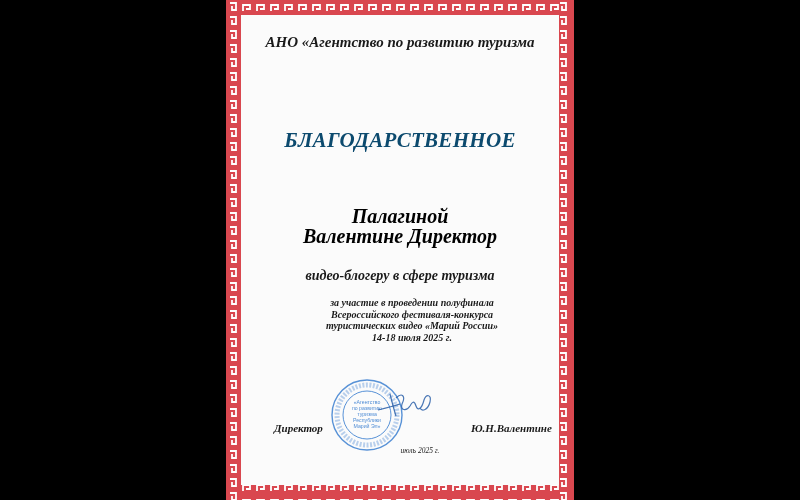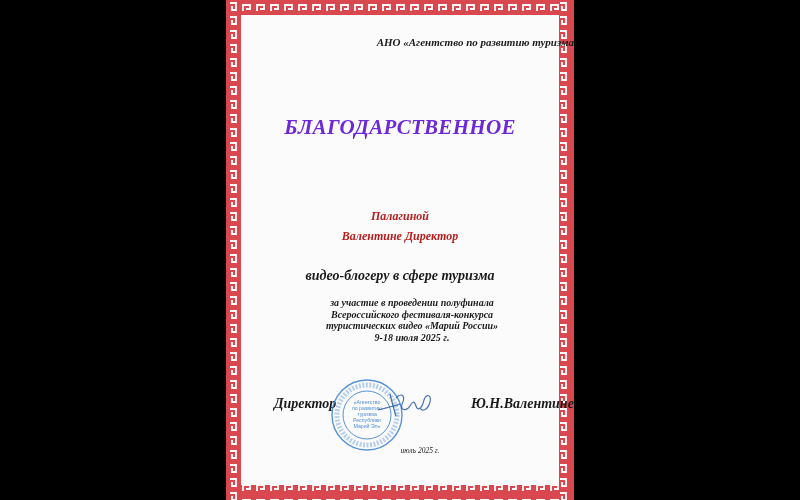--- a/index.html
+++ b/index.html
@@ -13,42 +13,42 @@
     }
     .border {
       position: absolute; left: 0; top: 0; width: 348px; height: 500px;
     }
     .content {
       position: absolute; left: 0; top: 0; width: 348px; height: 500px;
       text-align: center; color: #1a1a1a;
     }
     .org {
       position: absolute; top: 35px; left: 0; width: 100%;
-      font-size: 11px; font-style: italic; font-weight: bold; line-height: 14px; text-align: right;
+      font-size: 15px; font-style: italic; font-weight: bold; line-height: 14px;
     }
     .title {
-      position: absolute; top: 115px; left: 0; width: 100%;
-      font-size: 21px; font-style: italic; font-weight: bold; color: #6d28d9;
+      position: absolute; top: 128px; left: 0; width: 100%;
+      font-size: 21px; font-style: italic; font-weight: bold; color: #0c4a6e;
       line-height: 25px; letter-spacing: 0.3px;
     }
     .recipient {
       position: absolute; top: 206px; left: 0; width: 100%;
-      font-size: 12px; font-style: italic; font-weight: bold; color: #b91c1c;
+      font-size: 20px; font-style: italic; font-weight: bold; color: #000000;
       line-height: 20px;
     }
     .role {
       position: absolute; top: 268px; left: 0; width: 100%;
       font-size: 14px; font-style: italic; font-weight: bold;
     }
     .reason {
       position: absolute; top: 297px; left: 0; width: 100%;
       font-size: 10px; font-style: italic; font-weight: bold; line-height: 11.5px; margin-left: 12px;
     }
     .reason div { white-space: nowrap; }
-    .sign-row { position: absolute; top: 396px; font-size: 14px; font-style: italic; font-weight: bold; }
+    .sign-row { position: absolute; top: 422px; font-size: 11px; font-style: italic; font-weight: bold; }
     .director { left: 48px; }
     .signer { left: 245px; }
     .date {
       position: absolute; top: 446px; left: 0; width: 100%;
       font-size: 7.5px; font-style: italic; padding-left: 40px; box-sizing: border-box;
     }
     .stamp { position: absolute; left: 104px; top: 378px; width: 74px; height: 74px; }
     .signature { position: absolute; left: 150px; top: 388px; width: 60px; height: 32px; }
   </style>
 </head>
@@ -85,21 +85,21 @@
       <div>Палагиной</div>
       <div>Валентине Директор</div>
     </div>
 
     <div class="role">видео-блогеру в сфере туризма</div>
 
     <div class="reason">
       <div>за участие в проведении полуфинала</div>
       <div>Всероссийского фестиваля-конкурса</div>
       <div>туристических видео «Марий России»</div>
-      <div>9-18 июля 2025 г.</div>
+      <div>14-18 июля 2025 г.</div>
     </div>
 
     <div class="sign-row director">Директор</div>
     <div class="sign-row signer">Ю.Н.Валентине</div>
 
     <svg class="stamp" viewBox="0 0 74 74" xmlns="http://www.w3.org/2000/svg">
       <circle cx="37" cy="37" r="35" fill="none" stroke="#3b7fd0" stroke-width="1.4" opacity="0.85"></circle>
       <circle cx="37" cy="37" r="24" fill="none" stroke="#3b7fd0" stroke-width="1" opacity="0.85"></circle>
       <circle cx="37" cy="37" r="30" fill="none" stroke="#3b7fd0" stroke-width="5" stroke-dasharray="2 1.5" opacity="0.35"></circle>
       <g font-family="Liberation Sans, sans-serif" font-size="5.2" fill="#3b7fd0" text-anchor="middle" opacity="0.9">

